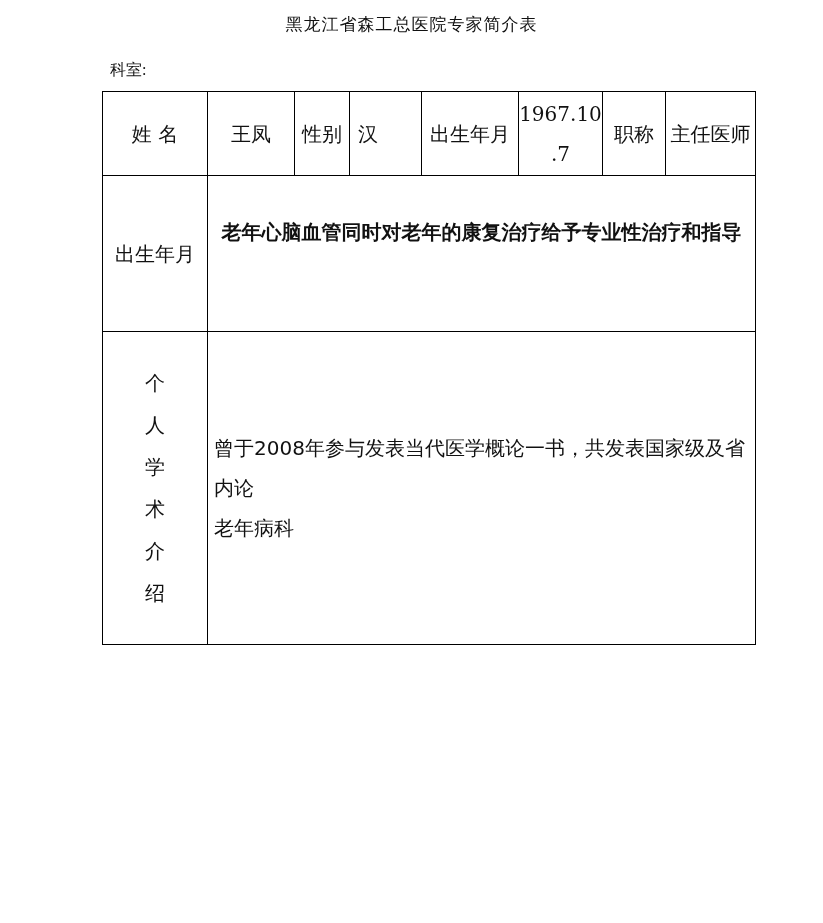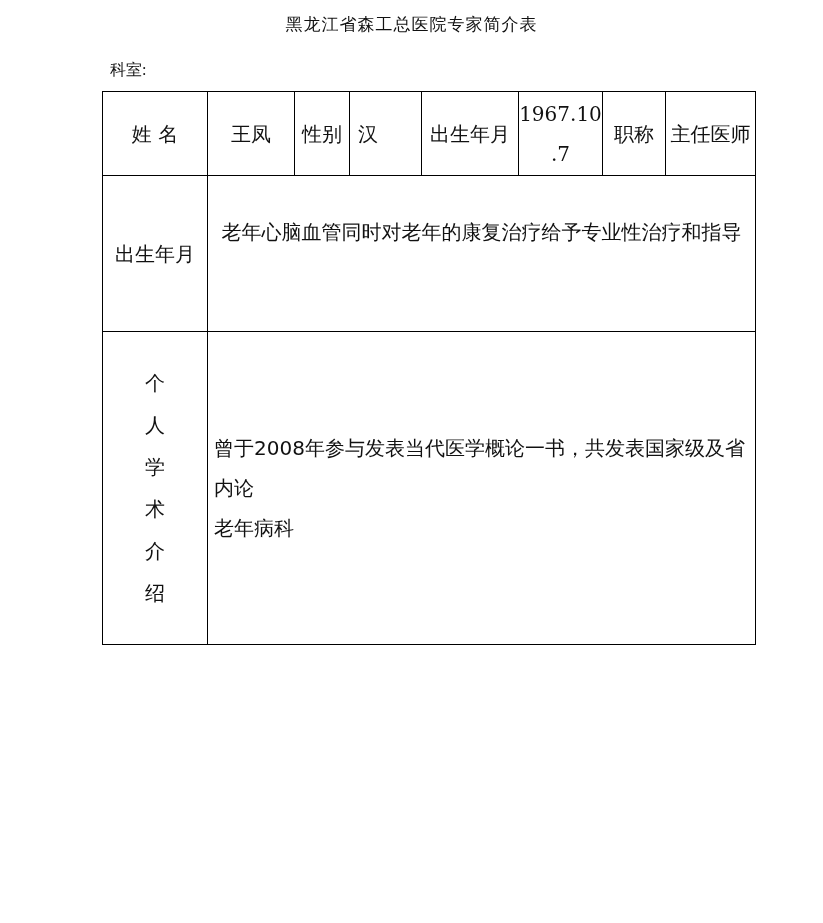--- a/index.html
+++ b/index.html
@@ -4,21 +4,21 @@
 <style>
   html,body{margin:0;padding:0;background:#fff;}
   body{width:823px;height:923px;position:relative;overflow:hidden;font-family:"DejaVu Serif","Liberation Serif",serif;color:#111;}
   .title{position:absolute;left:0;width:823px;top:13px;text-align:center;font-size:17px;letter-spacing:1px;font-family:"DejaVu Sans","Liberation Sans",sans-serif;}
   .dept{position:absolute;left:110px;top:60px;font-size:16px;font-family:Liberation Serif, serif;}
   table{position:absolute;left:102px;top:91px;border-collapse:collapse;table-layout:fixed;}
   td{border:1.5px solid #000;padding:0;text-align:center;vertical-align:middle;font-size:20px;font-family:"DejaVu Sans","Liberation Sans",sans-serif;line-height:40px;margin-left:40px;}
   .num{font-family:"DejaVu Serif","Liberation Serif",serif;}
   .left{text-align:left;}
   .vert span{display:block;line-height:42px;}
-  .top{vertical-align:top;}
+  .top{vertical-align:top;font-weight:bold;}
 </style>
 </head>
 <body>
 
 <div class="title">黑龙江省森工总医院专家简介表</div>
 <div class="dept">科室:</div>
 
 <table>
   <colgroup>
     <col style="width:105px">

